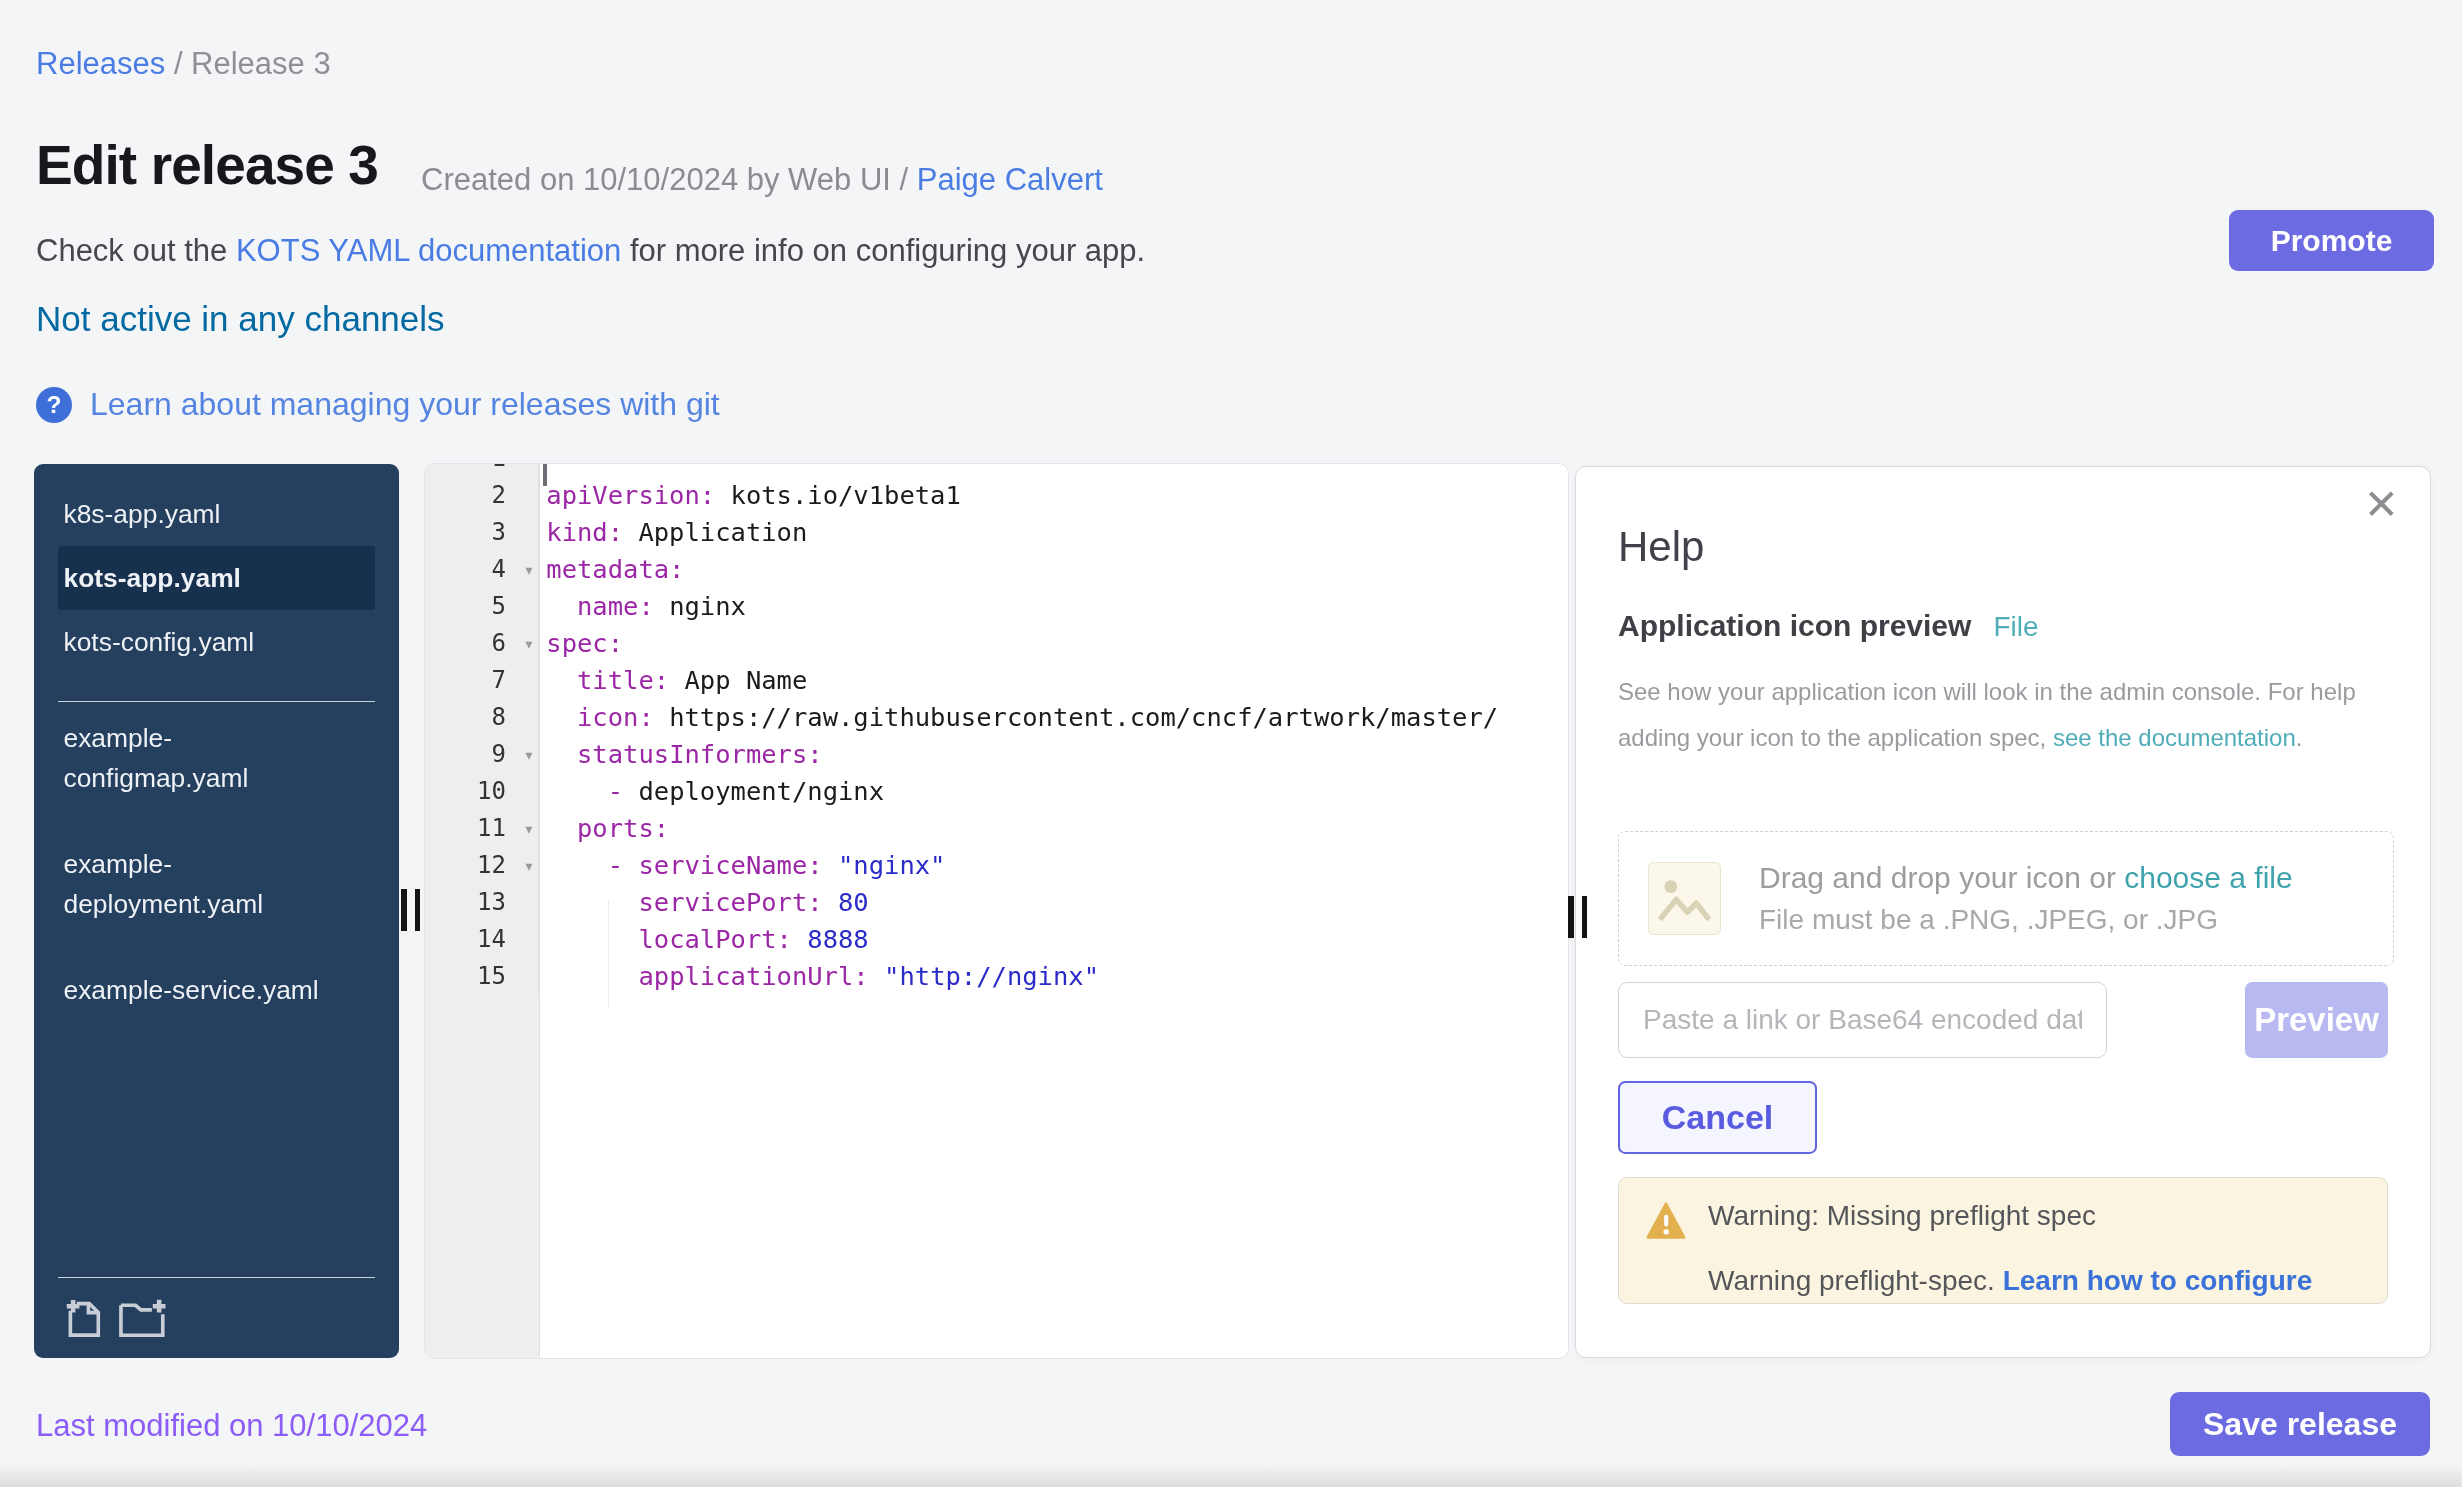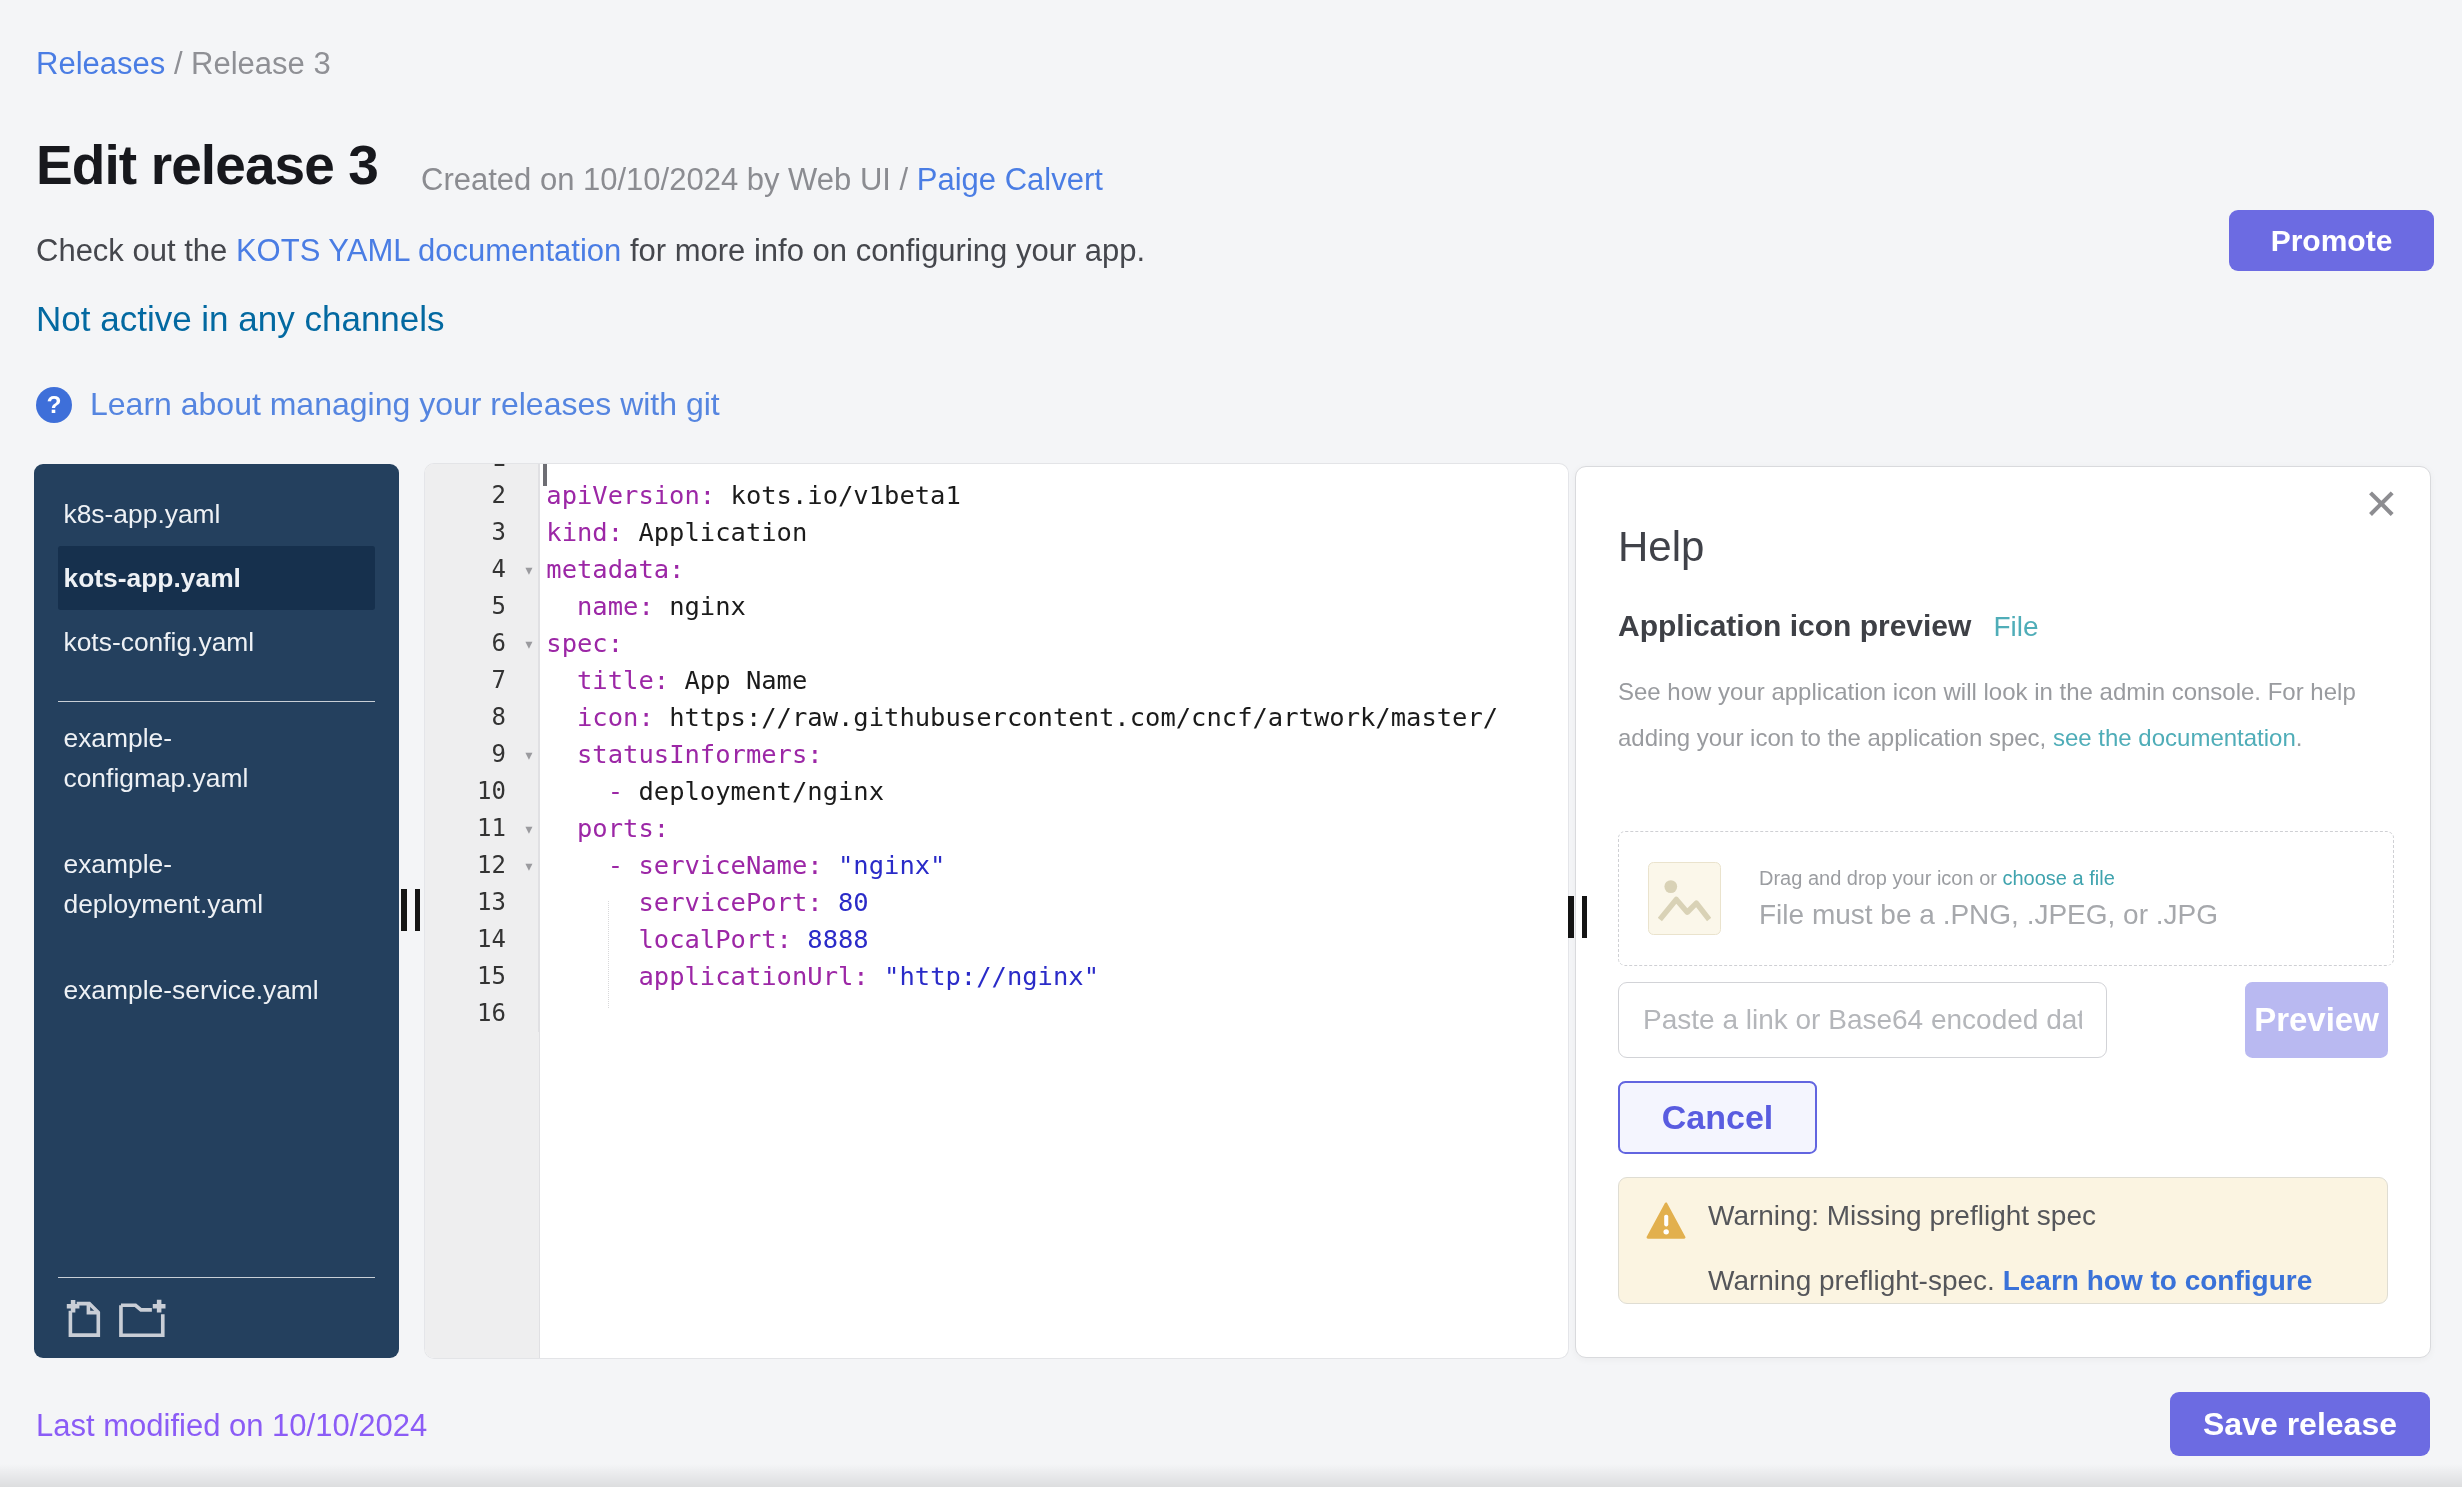--- a/index.html
+++ b/index.html
@@ -74,21 +74,21 @@
   .section-row{position:absolute;left:42px;top:142px;display:flex;align-items:baseline;gap:22px;}
   .section-title{font-size:30px;font-weight:700;color:#3e4046;}
   .hide-link{font-size:28px;color:#4fadb8;}
   .help-desc{position:absolute;left:42px;top:202px;width:774px;font-size:24px;line-height:46px;color:#999b9f;}
   .help-desc a{color:#4fadb8;}
   .dropzone{position:absolute;left:42px;top:364px;width:776px;height:135px;border:1.8px dashed #cfd0d4;
     border-radius:7.3px;box-sizing:border-box;display:flex;align-items:center;}
   .dz-icon{width:71px;height:71px;margin-left:29px;background:#fbf7ea;border:1.8px solid #eae3cd;
     border-radius:5.5px;flex:0 0 71px;display:flex;align-items:center;justify-content:center;}
   .dz-text{margin-left:38px;}
-  .dz-line1{font-size:20px;color:#9b9da1;}
+  .dz-line1{font-size:30px;color:#9b9da1;}
   .dz-line1 a{color:#3fa3ae;}
   .dz-line2{font-size:28px;color:#a6a8ac;margin-top:9px;}
   .input-row{position:absolute;left:42px;top:515px;right:42px;height:76px;}
   .link-input{position:absolute;left:0;top:0;width:489px;height:76px;box-sizing:border-box;
     border:1.8px solid #d2d3d7;border-radius:9px;padding:0 24px;font-size:28px;color:#55565a;
     font-family:inherit;background:#fff;outline:none;}
   .link-input::placeholder{color:#b4b6ba;}
   .btn-preview{position:absolute;right:0;top:0;width:143px;height:76px;background:#b9b9f1;border:none;
     border-radius:7.3px;color:#fff;font-size:33px;font-weight:700;font-family:inherit;cursor:default;}
   .btn-cancel{position:absolute;left:42px;top:614px;width:199px;height:73px;background:#f4f5fe;
@@ -183,21 +183,20 @@
       <div class="code-line"><div class="gutter-cell">6<span class="fold">▾</span></div><div class="code-cell"><span class="tok-key">spec:</span></div></div>
       <div class="code-line"><div class="gutter-cell">7</div><div class="code-cell"><span class="tok-plain">  </span><span class="tok-key">title:</span><span class="tok-plain"> App Name</span></div></div>
       <div class="code-line"><div class="gutter-cell">8</div><div class="code-cell"><span class="tok-plain">  </span><span class="tok-key">icon:</span><span class="tok-plain"> https://raw.githubusercontent.com/cncf/artwork/master/</span></div></div>
       <div class="code-line"><div class="gutter-cell">9<span class="fold">▾</span></div><div class="code-cell"><span class="tok-plain">  </span><span class="tok-key">statusInformers:</span></div></div>
       <div class="code-line"><div class="gutter-cell">10</div><div class="code-cell"><span class="tok-plain">    </span><span class="tok-key">- </span><span class="tok-plain">deployment/nginx</span></div></div>
       <div class="code-line"><div class="gutter-cell">11<span class="fold">▾</span></div><div class="code-cell"><span class="tok-plain">  </span><span class="tok-key">ports:</span></div></div>
       <div class="code-line"><div class="gutter-cell">12<span class="fold">▾</span></div><div class="code-cell"><span class="tok-plain">    </span><span class="tok-key">- serviceName:</span><span class="tok-str"> "nginx"</span></div></div>
       <div class="code-line"><div class="gutter-cell">13</div><div class="code-cell"><span class="tok-plain">      </span><span class="tok-key">servicePort:</span><span class="tok-num"> 80</span></div></div>
       <div class="code-line"><div class="gutter-cell">14</div><div class="code-cell"><span class="tok-plain">      </span><span class="tok-key">localPort:</span><span class="tok-num"> 8888</span></div></div>
       <div class="code-line"><div class="gutter-cell">15</div><div class="code-cell"><span class="tok-plain">      </span><span class="tok-key">applicationUrl:</span><span class="tok-str"> "http://nginx"</span></div></div>
-      <div class="code-line"><div class="gutter-cell">16</div><div class="code-cell"></div></div>
     </div>
 </div>
 
 <div class="abs help">
   <span class="close">✕</span>
   <div class="help-title">Help</div>
   <div class="section-row">
     <span class="section-title">Application icon preview</span>
     <a class="hide-link">File</a>
   </div>

